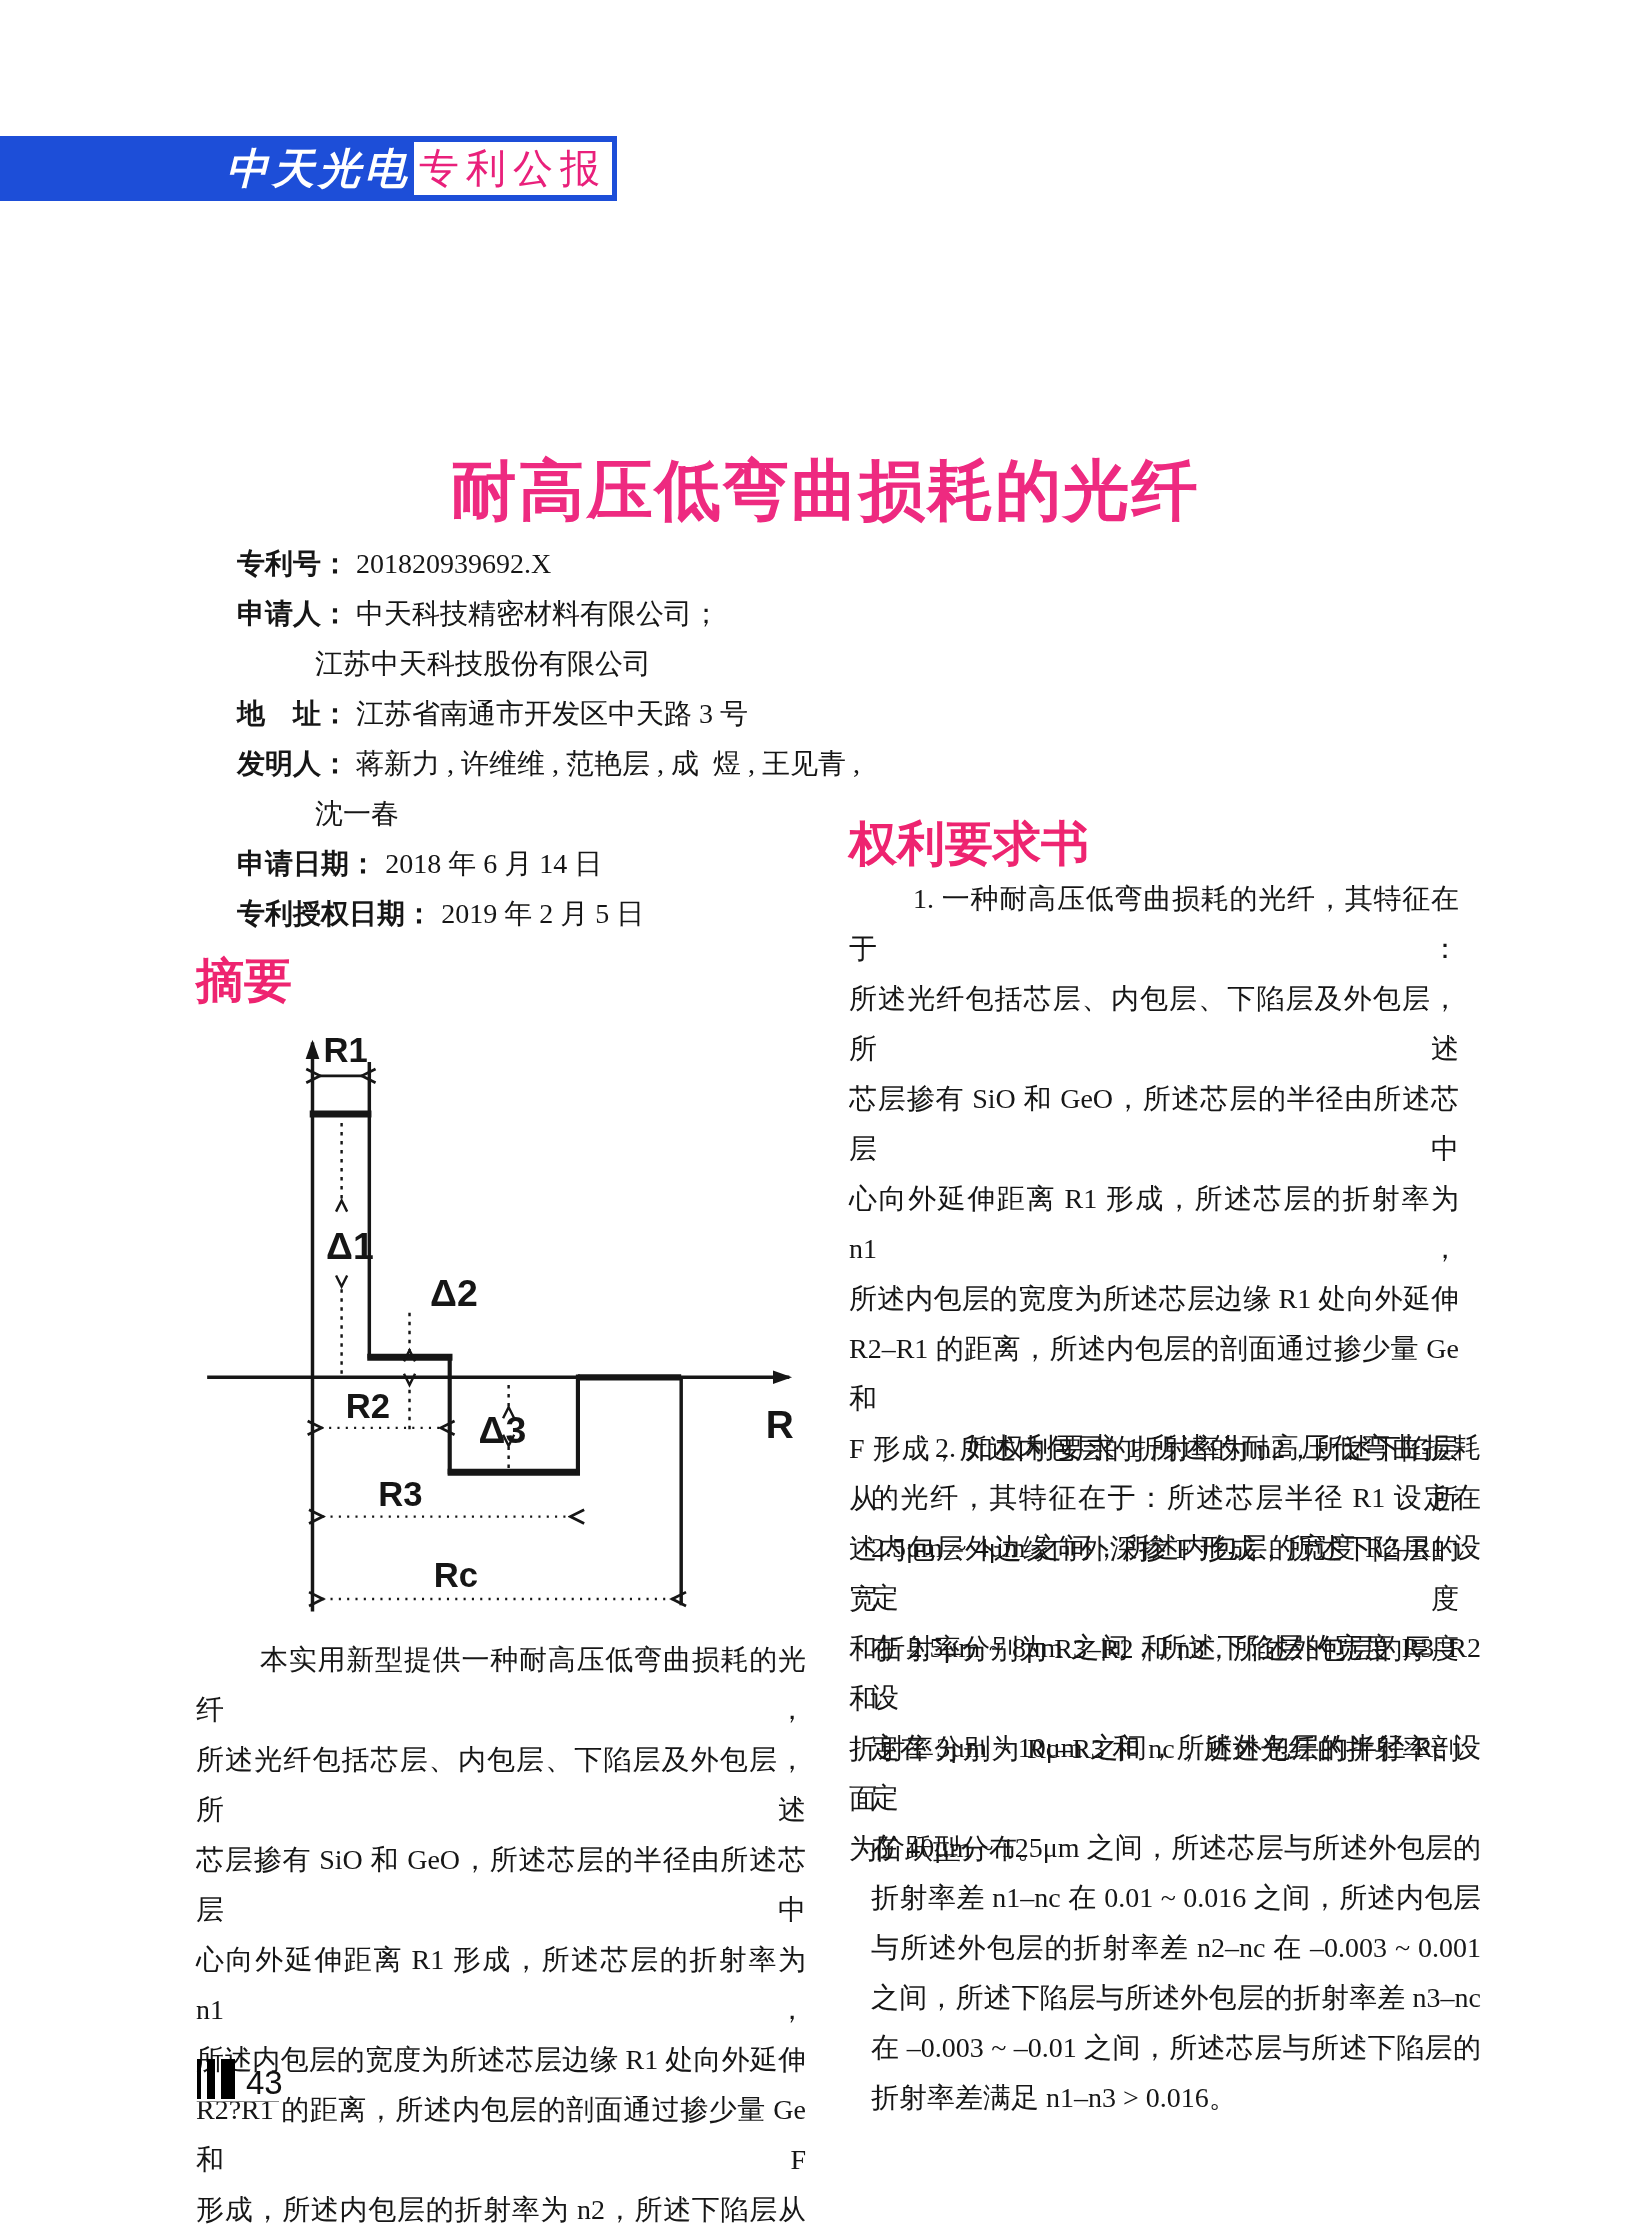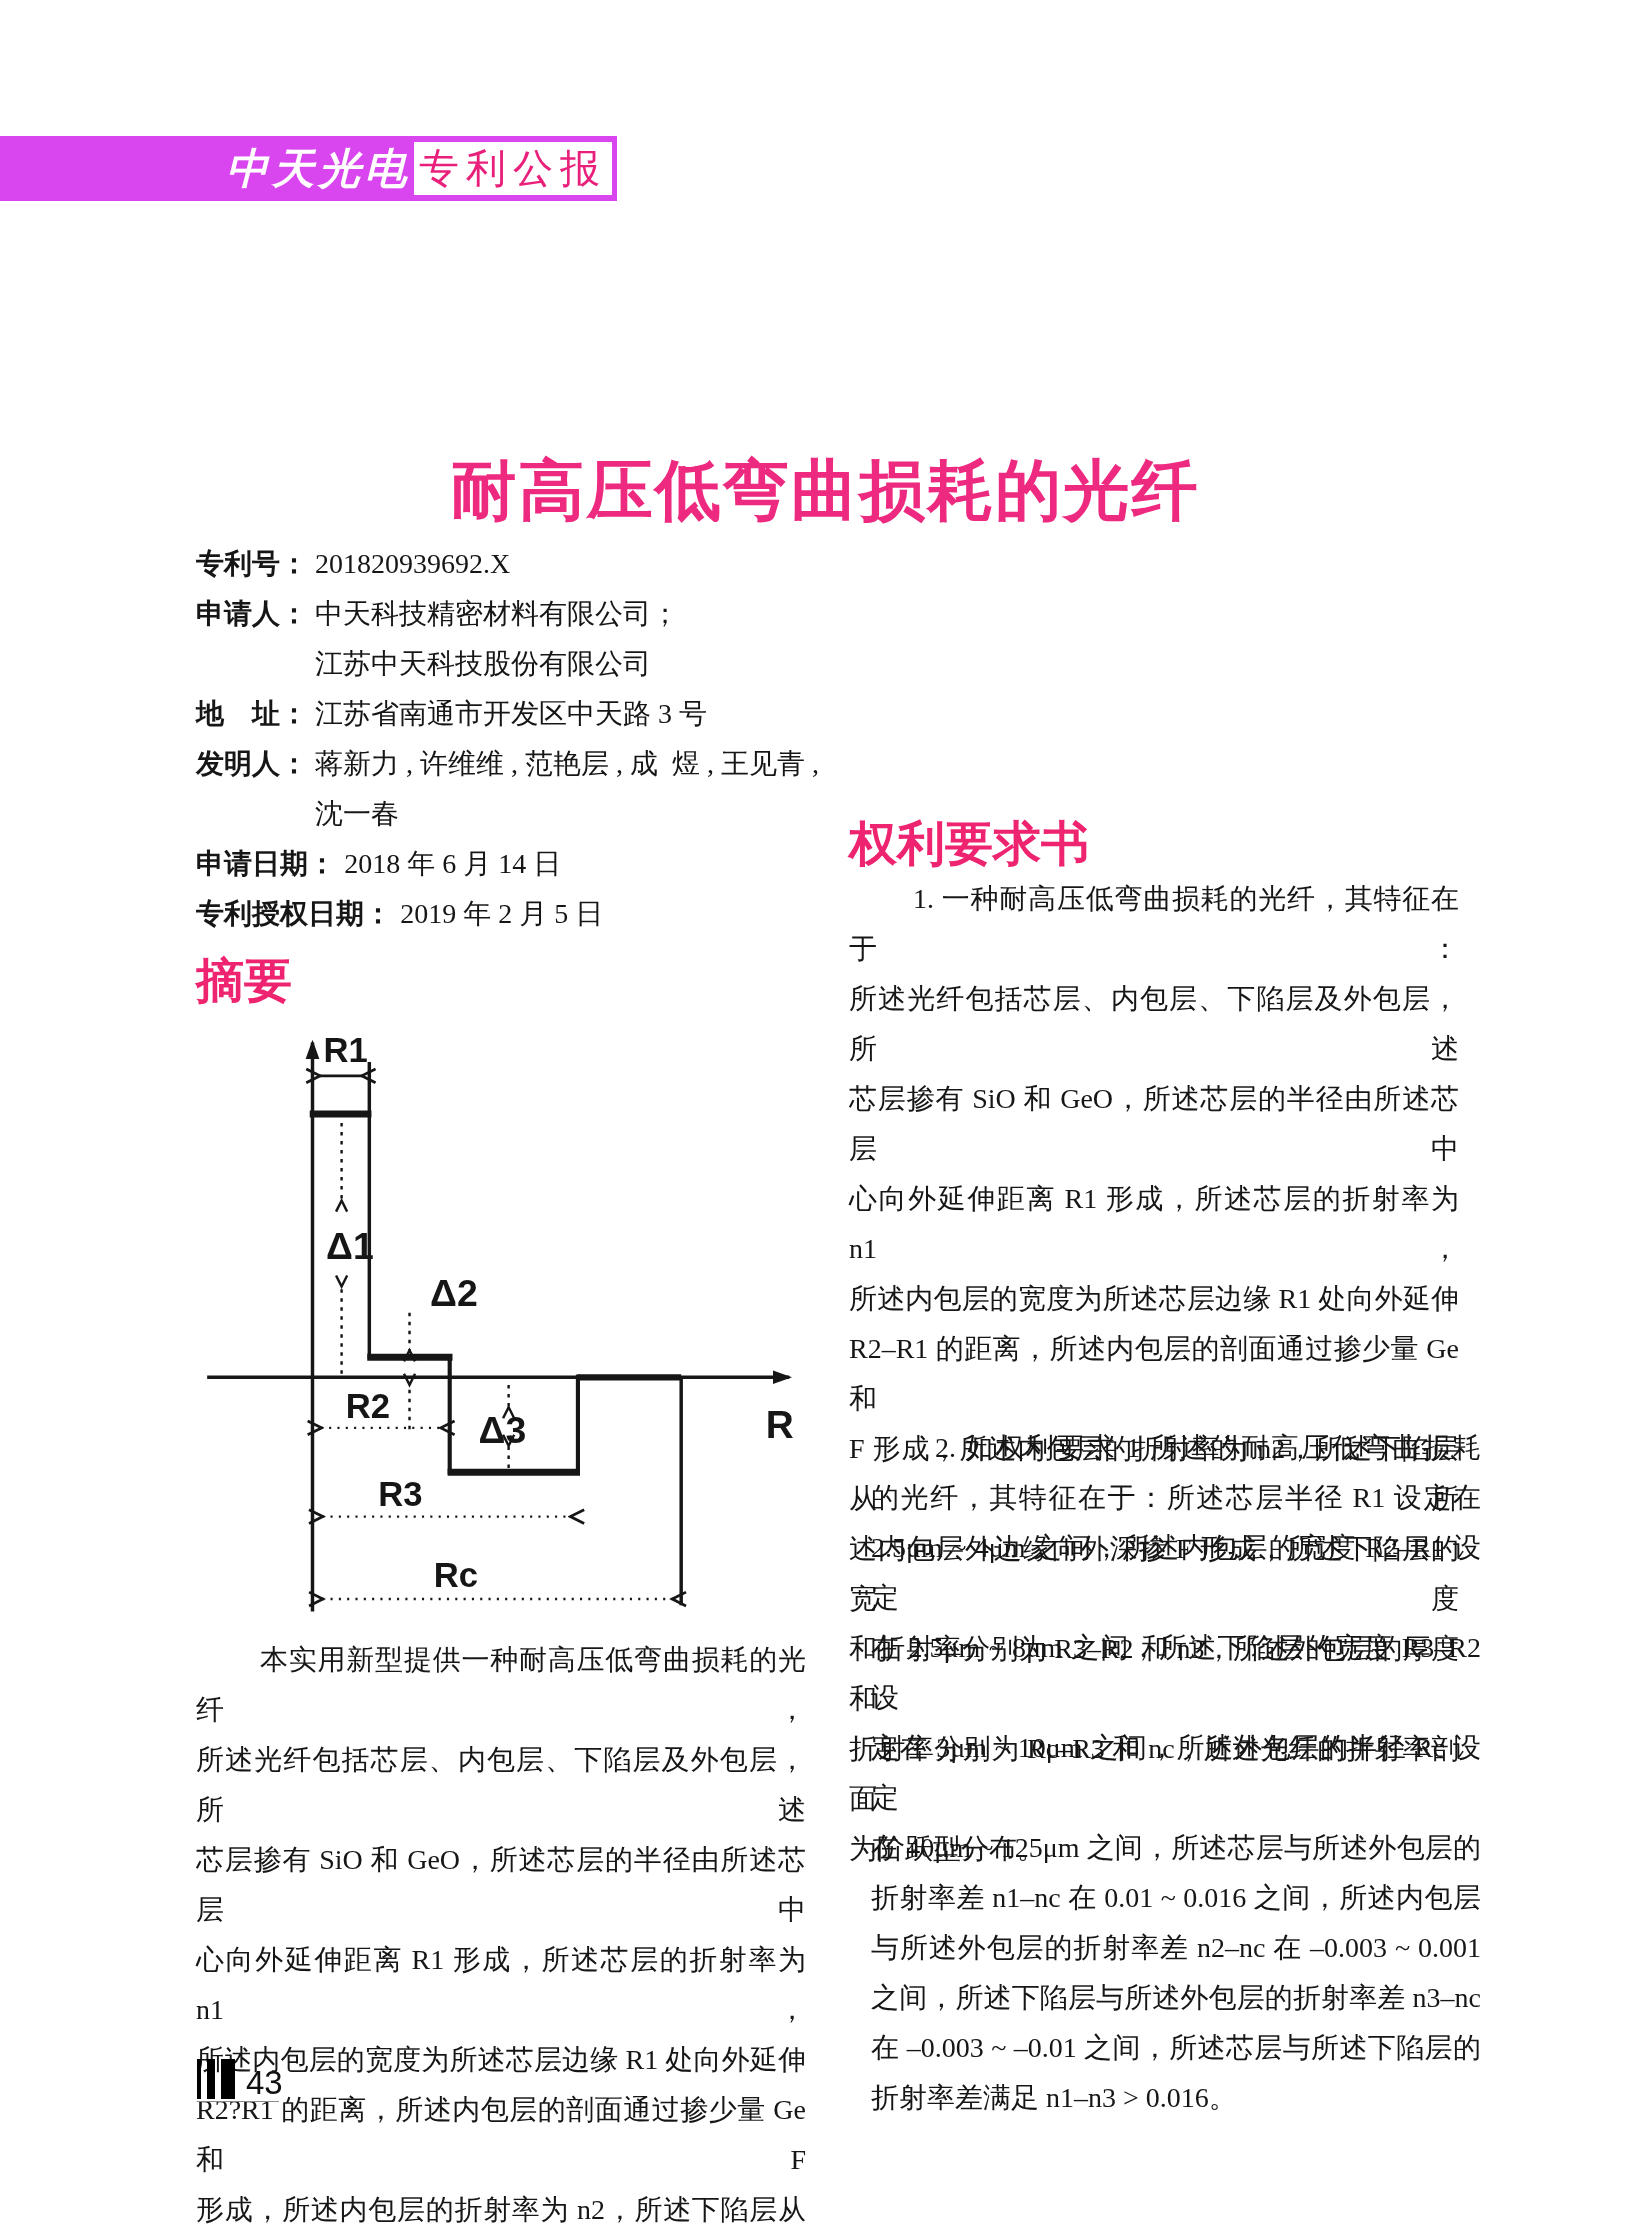--- a/index.html
+++ b/index.html
@@ -1,34 +1,34 @@
 <!DOCTYPE html>
 <html style="font-size:11px"><head>
 <meta charset="utf-8">
 <style>
   html,body{margin:0;padding:0;background:#ffffff;}
   .page{position:relative;width:1650px;height:2239px;background:#fff;overflow:hidden;
         font-family:"Liberation Serif",serif;color:#161616;}
 
   
-  .topbar{position:absolute;left:0;top:136px;width:617px;height:65px;background:#d946ef;}
+  .topbar{position:absolute;left:0;top:136px;width:617px;height:65px;background:#1d4ed8;}
   .logo{position:absolute;left:226px;top:0;height:65px;display:flex;align-items:center;
         color:#fff;font-size:42px;font-weight:bold;font-style:italic;letter-spacing:4.2px;
         font-family:"Liberation Serif",serif;}
   .badge{position:absolute;left:414px;top:6.2px;width:198px;height:53px;background:#fff;
          color:#e9207b;display:flex;align-items:center;justify-content:center;
          font-size:40px;letter-spacing:7px;font-family:"Liberation Sans",sans-serif;}
 
   
   .title{position:absolute;top:402px;left:0;width:1650px;text-align:center;
          font-size:66px;font-weight:bold;color:#ee2a80;letter-spacing:2.1px;}
 
   .info{position:absolute;left:196px;top:539px;width:610px;}
   .irow{font-size:28px;line-height:50px;white-space:pre;}
-  .ilabel{font-weight:bold;display:inline-block;min-width:119px;}
+  .ilabel{font-weight:bold;display:inline-block;min-width:119px;margin-left:41px;}
   .ilabel.auto{min-width:0;margin-right:8.3px;}
   .irow.cont{padding-left:119px;}
 
   .heading{position:absolute;font-size:48px;font-weight:bold;color:#ee2470;margin:0;}
   .h-abstract{left:196px;top:949px;}
   .h-claims{left:849px;top:812px;}
 
   .diagram{position:absolute;left:196px;top:1019px;}
 
   .para{position:absolute;width:610px;}

